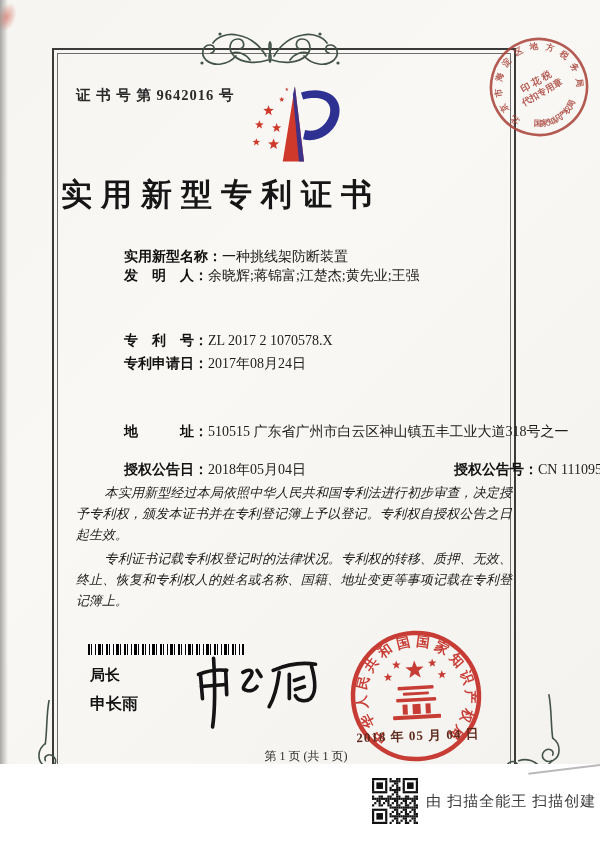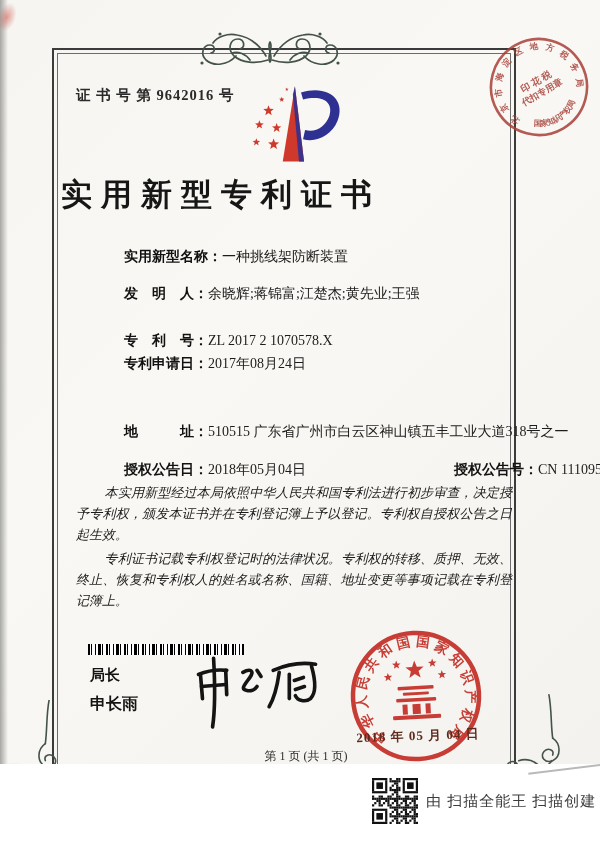--- a/index.html
+++ b/index.html
@@ -141,21 +141,21 @@
         <use href="#star5" transform="translate(47,25) scale(0.45)"></use>
         <use href="#star5" transform="translate(52,15) scale(0.3)"></use>
       </g>
     </svg>
 
     <div class="title">实用新型专利证书</div>
 
     <div class="row" style="top:246px">
       <span class="lbl">实用新型名称：</span><span class="val">一种挑线架防断装置</span>
     </div>
-    <div class="row" style="top:283px">
+    <div class="row" style="top:265px">
       <span class="lbl">发　明　人：</span><span class="val">余晓辉;蒋锦富;江楚杰;黄先业;王强</span>
     </div>
     <div class="row" style="top:330px">
       <span class="lbl">专　利　号：</span><span class="val">ZL 2017 2 1070578.X</span>
     </div>
     <div class="row" style="top:353px">
       <span class="lbl">专利申请日：</span><span class="val">2017年08月24日</span>
     </div>
     <div class="row" style="top:421px">
       <span class="lbl">地　　　址：</span><span class="val addr-val">510515 广东省广州市白云区神山镇五丰工业大道318号之一</span>

